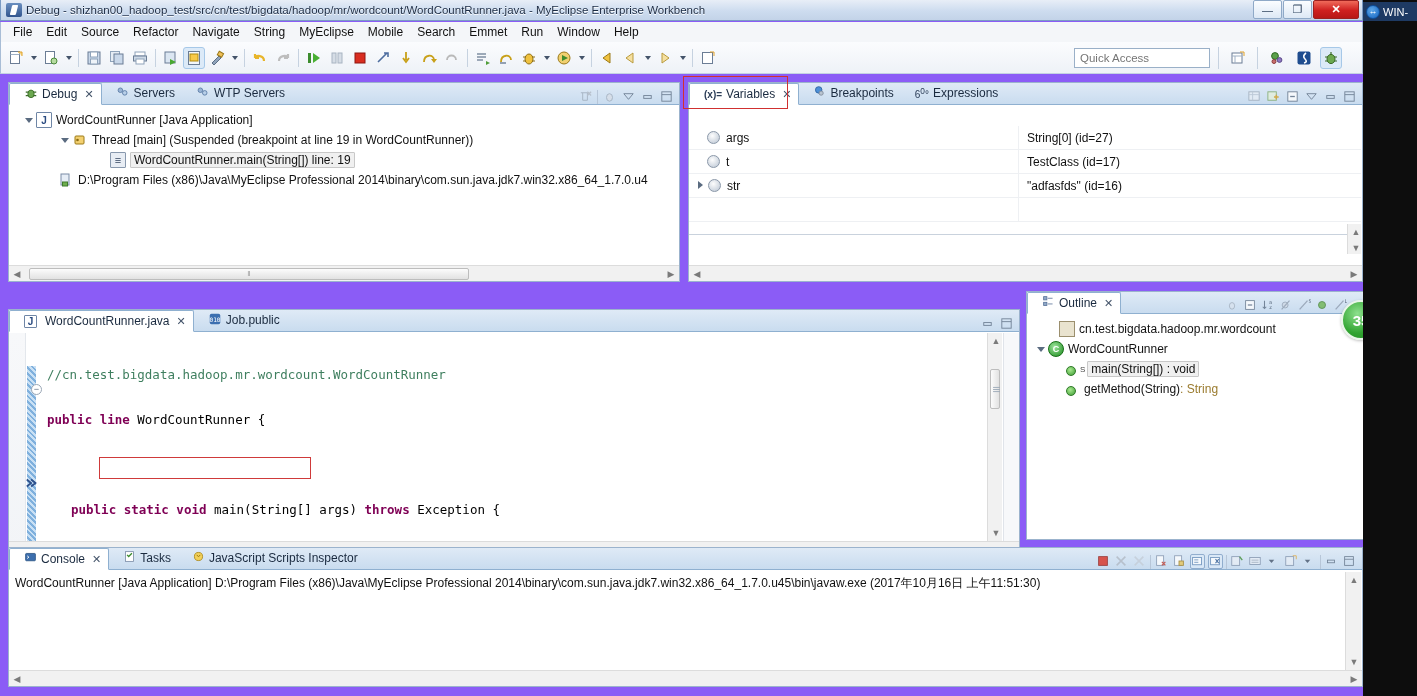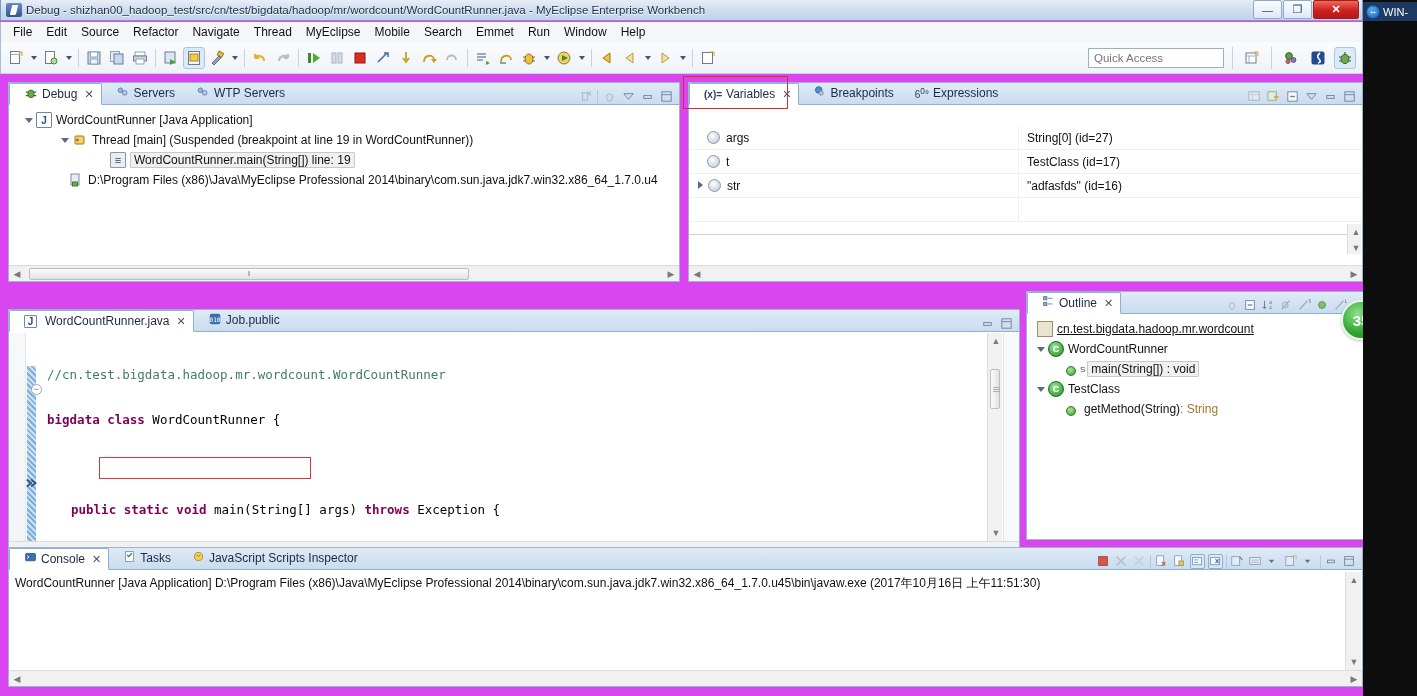--- a/index.html
+++ b/index.html
@@ -7,21 +7,21 @@
     margin: 0; padding: 0;
     width: 1417px; height: 696px;
     overflow: hidden;
     font-family: "Liberation Sans", sans-serif;
     font-size: 12px;
     background: #000;
   }
   #app {
     position: relative;
     width: 1417px; height: 696px;
-    background: #d946ef;
+    background: #8b5cf6;
   }
 
   
   .titlebar {
     position: absolute; left: 0; top: 0; width: 1363px; height: 21px;
     background: linear-gradient(#e8eef7, #cddcef 55%, #c3d3e8);
     border: 1px solid #7a9bc4; border-top: none;
     display: flex; align-items: center;
   }
   .tb-icon {
@@ -102,21 +102,21 @@
     width: 11px; height: 22px; display:flex; align-items:center; justify-content:center;
     flex:none;
   }
   .arrow-d::after{
     content:""; border-left:3.5px solid transparent; border-right:3.5px solid transparent;
     border-top:4px solid #44546a;
   }
   .sep { width: 1px; height: 18px; background: #c6d2e0; margin: 0 3px; flex:none; }
 
   .quick-access {
-    margin-left: auto; display:flex; align-items:center; gap:5px; padding-right:6px;
+    margin-left: auto; display:flex; align-items:center; gap:5px; padding-right:20px;
   }
   .qa-input {
     width: 136px; height: 20px; border: 1px solid #9ab0c8; background:#fff;
     font-size: 11.5px; color: #8a8a8a; padding: 0 5px; line-height:18px;
     font-family: "Liberation Sans", sans-serif;
   }
   .persp-sep { width:1px; height:22px; background:#c6d2e0; margin:0 3px; }
 
   
   .panel { position:absolute; background:#fff; border:1px solid #9bb3cd; }
@@ -259,21 +259,21 @@
       <div class="wbtn close">✕</div>
     </div>
   </div>
 
   <div class="menubar">
     <div class="menu-item">File</div>
     <div class="menu-item">Edit</div>
     <div class="menu-item">Source</div>
     <div class="menu-item">Refactor</div>
     <div class="menu-item">Navigate</div>
-    <div class="menu-item">Thread</div>
+    <div class="menu-item">String</div>
     <div class="menu-item">MyEclipse</div>
     <div class="menu-item">Mobile</div>
     <div class="menu-item">Search</div>
     <div class="menu-item">Emmet</div>
     <div class="menu-item">Run</div>
     <div class="menu-item">Window</div>
     <div class="menu-item">Help</div>
   </div>
 
   <div class="toolbar" id="toolbar-host">
@@ -545,21 +545,21 @@
               <circle cx="5.5" cy="8" r="1.3" fill="#8a6a12"></circle>
             </svg>
         </span>
         <span>Thread [main] (Suspended (breakpoint at line 19 in WordCountRunner))</span>
       </div>
       <div class="trow" style="padding-left:88px;">
         <span class="twist"></span>
         <span class="ticon ic-stack"></span>
         <span class="sel-box">WordCountRunner.main(String[]) line: 19</span>
       </div>
-      <div class="trow" style="padding-left:46px;">
+      <div class="trow" style="padding-left:36px;">
         <span class="twist"></span>
         <span class="ticon">
           <svg width="16" height="16" viewBox="0 0 16 16">
               <rect x="3" y="2" width="8" height="11" fill="#e6edf6" stroke="#7a8ca6"></rect>
               <rect x="4.5" y="10" width="5" height="4" fill="#6fae4e" stroke="#3e7a2c"></rect>
             </svg>
         </span>
         <span>D:\Program Files (x86)\Java\MyEclipse Professional 2014\binary\com.sun.java.jdk7.win32.x86_64_1.7.0.u4</span>
       </div>
     </div>
@@ -711,21 +711,21 @@
       <div class="change-bar" style="top:33px;height:178px;"></div>
       <div class="fold-minus" style="top:51px;">−</div>
       <div style="position:absolute;left:16px;top:143px;width:14px;height:14px;">
         <svg width="14" height="14" viewBox="0 0 16 16">
             <path d="M2 4 l5 4 -5 4 M7 4 l5 4 -5 4" stroke="#2e4f8a" stroke-width="2" fill="none"></path>
           </svg>
       </div>
 
       <div class="editor-code" style="top:4px;">
         <div class="cl"><span class="cm">//cn.test.bigdata.hadoop.mr.wordcount.WordCountRunner</span></div>
-        <div class="cl"><span class="kw">bigdata class </span><span>WordCountRunner {</span></div>
+        <div class="cl"><span class="kw">public line </span><span>WordCountRunner {</span></div>
         <div class="cl">&nbsp;</div>
         <div class="cl" style="padding-left:62px;"><span class="kw">public static void </span><span>main(String[] args) </span><span class="kw">throws </span><span>Exception {</span></div>
         <div class="cl">&nbsp;</div>
         
         
         
         
         
         
         
@@ -822,38 +822,33 @@
         <span class="ttool">
           <svg width="14" height="14" viewBox="0 0 16 16">
               <rect x="3" y="3" width="10" height="10" fill="none" stroke="#5a6b80"></rect>
               <path d="M3 6 h10" stroke="#5a6b80"></path>
             </svg>
         </span>
       </div>
     </div>
 
     <div class="tree" style="position:absolute;left:0;top:23px;right:1px;bottom:1px;background:#fff;overflow:hidden;">
-      <div class="trow" style="padding-left:10px;text-decoration:underline;">
+      <div class="trow" style="padding-left:32px;">
         <span class="ticon ic-pkg"></span>
         <span>cn.test.bigdata.hadoop.mr.wordcount</span>
       </div>
       <div class="trow" style="padding-left:8px;">
         <span class="twist open"></span>
         <span class="ticon ic-class"></span>
         <span>WordCountRunner</span>
       </div>
       <div class="trow" style="padding-left:36px;">
         <span class="ic-method"></span>
         <span style="font-size:8px;color:#444;vertical-align:super;margin-right:2px;">S</span>
         <span class="sel-box">main(String[]) : void</span>
-      </div>
-      <div class="trow" style="padding-left:8px;">
-        <span class="twist open"></span>
-        <span class="ticon ic-class"></span>
-        <span>TestClass</span>
       </div>
       <div class="trow" style="padding-left:36px;">
         <span class="ic-method"></span>
         <span style="margin-left:4px">getMethod(String)</span>
         <span style="color:#9a7b2e;"> : String</span>
       </div>
     </div>
   </div>
 
   <div class="green-badge" style="left:1341px; top:300px;">

